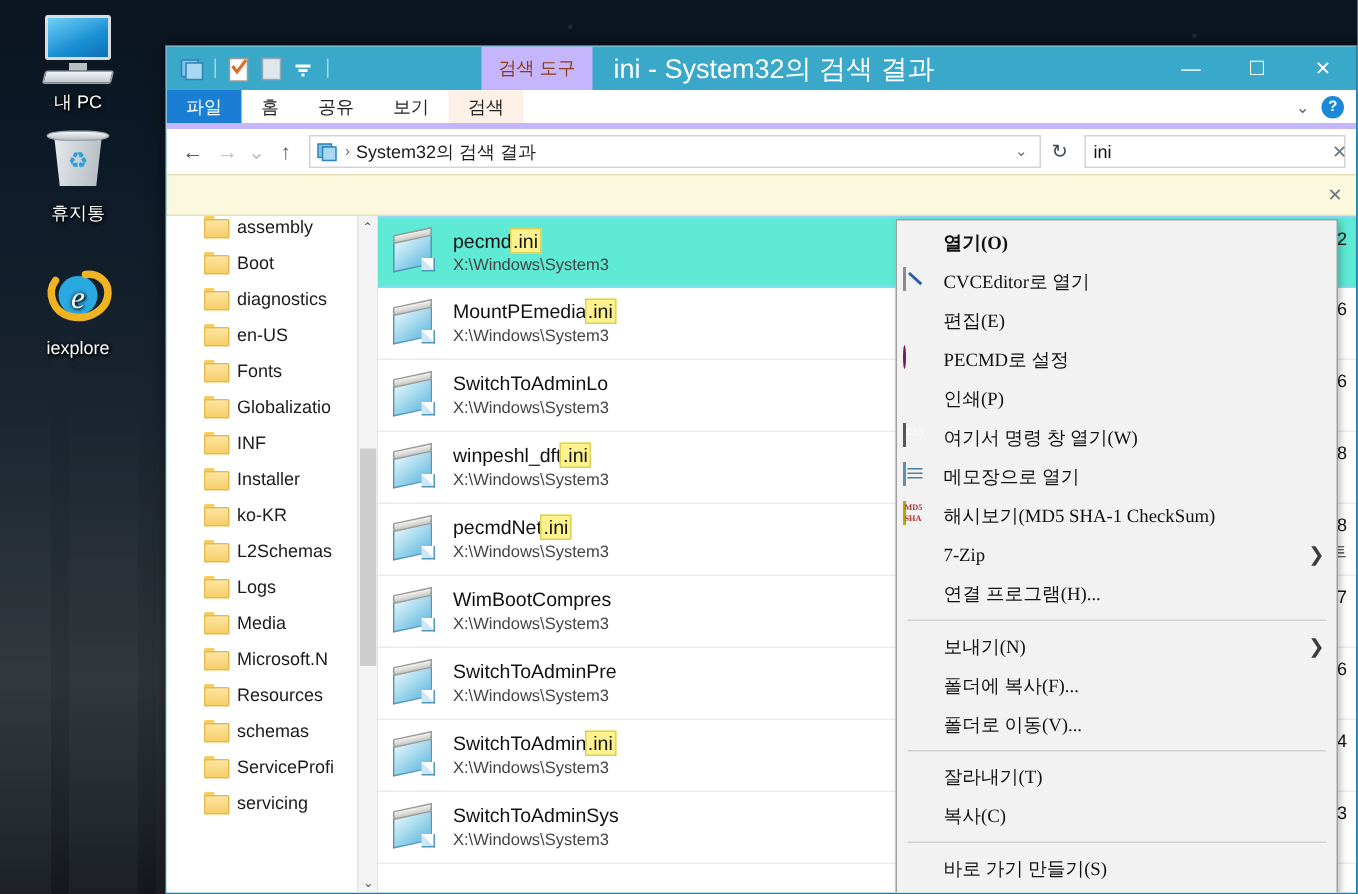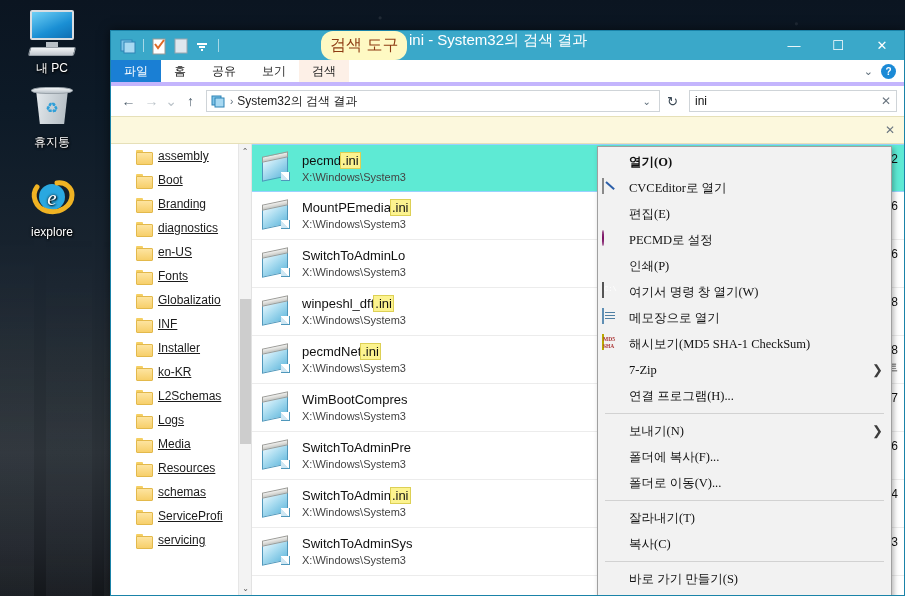--- a/index.html
+++ b/index.html
@@ -82,25 +82,25 @@
   }
 
   
   .titlebar { height:29px; background:#3aa8c9; display:flex; align-items:center;
      position:relative; flex:0 0 auto; }
   .qat { display:flex; align-items:center; gap:0; padding-left:6px; height:100%; }
   .qat-ico { width:22px; height:22px; position:relative; display:inline-block; }
   .qat-sep { width:1px; height:13px; background:rgba(255,255,255,.55); margin:0 4px; }
   .ctx-tab {
     position:absolute; left:210px; top:0; height:29px; min-width:74px;
-    background:#fef9c3; color:#8d3b12; font-size:16px;
-    display:flex; align-items:center; justify-content:center; padding:0 9px;border-radius:12px;
+    background:#c4b5fd; color:#8d3b12; font-size:12px;
+    display:flex; align-items:center; justify-content:center; padding:0 9px;
   }
   .win-title { position:absolute; left:298px; top:0; height:29px; display:flex;
-    color:#fff; font-size:15px; }
+    align-items:center; color:#fff; font-size:18px; }
   .wbtns { position:absolute; right:0; top:0; height:29px; display:flex; }
   .wbtn { width:44px; height:29px; display:flex; align-items:center; justify-content:center;
     color:#fff; font-size:13px; }
 
   
   .tabrow { height:26px; background:#fff; display:flex; align-items:stretch;
     border-bottom:4px solid #c4b5fd; position:relative; flex:0 0 auto; }
   .tab { padding:0 13px; display:flex; align-items:center; font-size:12px; color:#222; }
   .tab.file { background:#1a7fd4; color:#fff; }
   .tab.search { background:#fdf0e7; }
@@ -115,39 +115,39 @@
     color:#4d5d6b; font-size:14px; }
   .navbtn.dim { color:#bcc4ca; }
   .addrbox { flex:1; height:22px; border:1px solid #cfd4d8; background:#fff;
     display:flex; align-items:center; padding:0 4px; gap:4px; margin-left:3px; }
   .addr-ico { width:15px; height:14px; position:relative; }
   .addr-text { font-size:12px; color:#1c1c1c; }
   .addr-sep { color:#5b6b78; font-size:10px; }
   .addr-drop { margin-left:auto; color:#5b6b78; font-size:10px; padding:0 4px; }
   .refresh { width:21px; height:22px; display:flex; align-items:center; justify-content:center;
     color:#3c4a56; font-size:13px; }
-  .searchbox { width:208px; height:22px; border:1px solid #cfd4d8; background:#fff;
+  .searchbox { width:174px; height:22px; border:1px solid #cfd4d8; background:#fff;
     display:flex; align-items:center; padding:0 5px; margin-left:4px; }
   .searchbox input { border:0; outline:0; flex:1; font-size:12px; color:#111;
     font-family:inherit; background:transparent; padding:0; }
   .search-x { color:#6b7680; font-size:12px; padding-left:4px; }
 
   
   .notice { height:28px; background:#fcf8dd; border-top:1px solid #e6e0b8;
     border-bottom:1px solid #e6e0b8; display:flex; align-items:center;
     padding:0 9px; font-size:12px; color:#1a1a1a; flex:0 0 auto; }
   .notice-x { margin-left:auto; color:#6b7680; font-size:12px; }
 
   
   .wbody { flex:1; display:flex; min-height:0; background:#fff; position:relative; }
 
   
   .navpane { width:140px; background:#fff; position:relative; overflow:hidden; flex:0 0 auto; }
-  .tree-item { height:24px; display:flex; align-items:center; gap:7px; padding-left:25px;
-    font-size:12px; color:#1b1b1b; white-space:nowrap;text-decoration:underline; }
+  .tree-item { height:24px; display:flex; gap:7px; padding-left:25px;
+    font-size:12px; color:#1b1b1b; white-space:nowrap; }
   .folder-ico { width:15px; height:13px; position:relative; flex:0 0 auto; }
   .folder-ico:before { content:""; position:absolute; left:0; top:0; width:7px; height:3px;
     background:#f5cf63; border-radius:1px 1px 0 0; }
   .folder-ico:after { content:""; position:absolute; left:0; top:2px; width:15px; height:11px;
     background:linear-gradient(#fde4a0,#f7cf6a); border:1px solid #e3b94b; border-radius:1px; }
 
   
   .tree-sb { position:absolute; right:0; top:0; width:13px; height:100%; background:#f3f3f3;
     border-left:1px solid #e6e6e6; }
   .sb-arrow { height:14px; display:flex; align-items:center; justify-content:center;
@@ -342,24 +342,20 @@
           <div class="tree-item">
             <span class="folder-ico"></span>
             <span>assembly</span>
           </div>
           <div class="tree-item">
             <span class="folder-ico"></span>
             <span>Boot</span>
           </div>
           <div class="tree-item">
             <span class="folder-ico"></span>
-            <span>Branding</span>
-          </div>
-          <div class="tree-item">
-            <span class="folder-ico"></span>
             <span>diagnostics</span>
           </div>
           <div class="tree-item">
             <span class="folder-ico"></span>
             <span>en-US</span>
           </div>
           <div class="tree-item">
             <span class="folder-ico"></span>
             <span>Fonts</span>
           </div>
@@ -383,20 +379,24 @@
             <span class="folder-ico"></span>
             <span>L2Schemas</span>
           </div>
           <div class="tree-item">
             <span class="folder-ico"></span>
             <span>Logs</span>
           </div>
           <div class="tree-item">
             <span class="folder-ico"></span>
             <span>Media</span>
+          </div>
+          <div class="tree-item">
+            <span class="folder-ico"></span>
+            <span>Microsoft.N</span>
           </div>
           <div class="tree-item">
             <span class="folder-ico"></span>
             <span>Resources</span>
           </div>
           <div class="tree-item">
             <span class="folder-ico"></span>
             <span>schemas</span>
           </div>
           <div class="tree-item">

